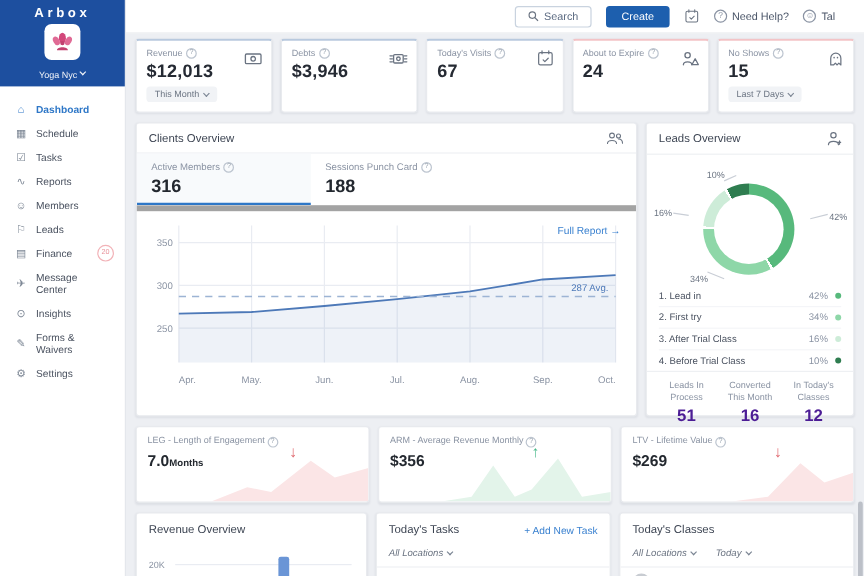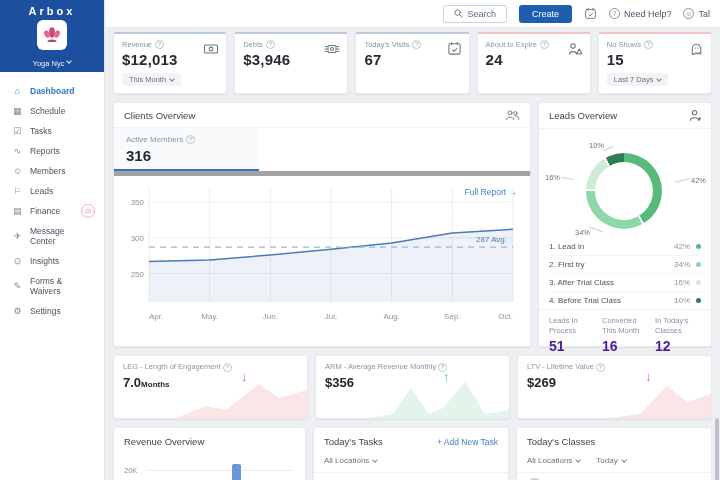--- a/index.html
+++ b/index.html
@@ -1,20 +1,20 @@
 <!DOCTYPE html>
 <html><head>
 <meta charset="utf-8">
 <style>
   html,body{margin:0;padding:0;background:#dfe1e6;}
   *{box-sizing:border-box;font-family:"Liberation Sans",sans-serif;}
   #app{position:relative;width:720px;height:480px;background:#edeff3;overflow:hidden;}
 
   
-  .topbar{position:absolute;left:105px;top:0;right:0;height:28px;background:#fff;border-bottom:1px solid #e9ebef;display:flex;align-items:center;justify-content:flex-end;gap:12px;padding-right:10px;z-index:3;}
+  .topbar{position:absolute;left:105px;top:0;right:0;height:28px;background:#fff;border-bottom:1px solid #e9ebef;display:flex;align-items:center;justify-content:flex-end;gap:12px;padding-right:24px;z-index:3;}
   .btn-search{display:inline-flex;align-items:center;gap:4px;border:1px solid #c9d3df;border-radius:3px;padding:3px 10px;font-size:9px;color:#5c6b82;background:#fff;cursor:pointer;}
   .btn-create{background:#1d5fae;color:#fff;font-size:9px;padding:4px 13px;border-radius:3px;cursor:pointer;border:none;}
   .top-group{display:inline-flex;align-items:center;gap:4px;font-size:9px;color:#4a5568;cursor:pointer;}
   .circle-ic{width:11px;height:11px;border:1px solid #8a93a3;border-radius:50%;font-size:7px;line-height:9px;text-align:center;color:#8a93a3;display:inline-block;}
 
   
   .sidebar{position:absolute;left:0;top:0;width:105px;height:480px;background:#fff;border-right:1px solid #e4e7ec;z-index:4;}
   .side-brand{height:72px;background:#1d4f9f;color:#fff;text-align:center;padding-top:5px;}
   .brand-name{font-size:11px;letter-spacing:3px;font-weight:bold;}
   .logo-tile{width:30px;height:30px;background:#fff;border-radius:6px;margin:3px auto 2px;display:flex;align-items:center;justify-content:center;}
@@ -72,21 +72,21 @@
   .dline-0{right:21px;top:51px;width:15px;transform:rotate(-14deg);}
   .dline-1{left:50px;bottom:7px;width:15px;transform:rotate(22deg);}
   .dline-2{left:22px;top:49px;width:13px;transform:rotate(8deg);}
   .dline-3{left:64px;top:19px;width:11px;transform:rotate(-24deg);}
   .legend{padding:1px 10px 0;}
   .lrow{display:flex;align-items:center;justify-content:space-between;padding:4px 0;border-bottom:1px solid #f4f5f8;}
   .lrow:last-child{border-bottom:none;}
   .lname{font-size:8px;color:#4a5260;}
   .lright{display:inline-flex;align-items:center;gap:6px;font-size:8px;color:#8a93a3;}
   .dot{width:5px;height:5px;border-radius:50%;display:inline-block;}
-  .lead-stats{display:flex;border-top:1px solid #eef0f3;padding:6px 10px 0;gap:7px;}
+  .lead-stats{display:flex;border-top:1px solid #eef0f3;padding:6px 10px 0;gap:7px;text-align:center;}
   .lstat{flex:1;}
   .lstat .lab{font-size:7.5px;color:#8a93a3;line-height:1.3;min-height:19px;}
   .lstat .val{font-size:14px;font-weight:bold;color:#4c1d95;margin-top:2px;}
 
   
   .metric{flex:1;position:relative;overflow:hidden;padding:6px 9px;height:64px;}
   .m-title{font-size:7.5px;color:#8a93a3;max-width:135px;line-height:1.35;}
   .m-value{font-size:13px;font-weight:bold;color:#23282f;margin-top:3px;}
   .m-unit{font-size:8px;}
   .m-arrow{position:absolute;left:127px;top:13px;font-size:13px;font-weight:bold;}
@@ -95,21 +95,21 @@
 
   
   .rev{width:193px;height:110px;padding:8px 10px;position:relative;flex:none;}
   .b-title{font-size:9.5px;color:#3c4452;}
   .rev-axis{position:absolute;left:10px;top:38px;font-size:7.5px;color:#8a93a3;}
   .rev-grid{position:absolute;left:32px;right:12px;top:42px;height:1px;background:#e9ecf2;}
   .rev-bar{position:absolute;left:118px;top:36px;width:9px;height:60px;background:#6a95d6;border-radius:2px 2px 0 0;}
   .tasks,.classes{flex:1;height:110px;padding:8px 10px;position:relative;overflow:hidden;}
   .add-task{position:absolute;right:10px;top:9px;font-size:8.5px;color:#3b82d0;cursor:pointer;}
   .filters{display:flex;gap:16px;margin-top:9px;}
-  .filter{display:inline-flex;align-items:center;gap:4px;font-size:8px;color:#6b7482;cursor:pointer;}
+  .filter{display:inline-flex;align-items:center;gap:4px;font-size:8px;color:#6b7482;cursor:pointer;font-style:italic;}
   .hdivider{position:absolute;left:0;right:0;top:44px;height:1px;background:#eef0f3;}
   .list-item{position:absolute;left:10px;top:50px;display:inline-flex;align-items:center;gap:7px;font-size:9px;color:#4a5260;}
   .avatar{width:15px;height:15px;border-radius:50%;background:#c8ccd2;display:inline-block;}
   .mail-ic{color:#9aa4b0;font-size:10px;}
 
   .scroll-thumb{position:absolute;right:1px;top:418px;width:4px;height:70px;background:#bcc0c8;border-radius:2px;z-index:6;}
   .ic-stroke{stroke:#6b7482;fill:none;stroke-width:1.1;stroke-linecap:round;stroke-linejoin:round;}
 </style>
 </head>
 <body>
@@ -292,20 +292,27 @@
               <path d="M12.5 7.5 c2.8 0 4 1.8 4 4.2" class="ic-stroke"></path>
             </svg>
         </div>
         <div class="tabs">
           <div class="tab active" style="max-width:145px;">
             <div class="tab-label">
                 <span>Active Members</span>
                 <span class="q">?</span>
               </div>
             <div class="tab-value">316</div>
+          </div>
+          <div class="tab">
+            <div class="tab-label">
+                <span>Sessions Punch Card</span>
+                <span class="q">?</span>
+              </div>
+            <div class="tab-value">188</div>
           </div>
         </div>
         <span class="full-report">Full Report →</span>
         <svg class="linechart" width="406" height="152" viewBox="0 0 406 152">
             <line x1="30" y1="12" x2="30" y2="126" class="grid"></line>
             <text x="30" y="143" class="axis" text-anchor="start">Apr.</text>
             <line x1="90.66666666666666" y1="12" x2="90.66666666666666" y2="126" class="grid"></line>
             <text x="90.66666666666666" y="143" class="axis" text-anchor="middle">May.</text>
             <line x1="151.33333333333331" y1="12" x2="151.33333333333331" y2="126" class="grid"></line>
             <text x="151.33333333333331" y="143" class="axis" text-anchor="middle">Jun.</text>

